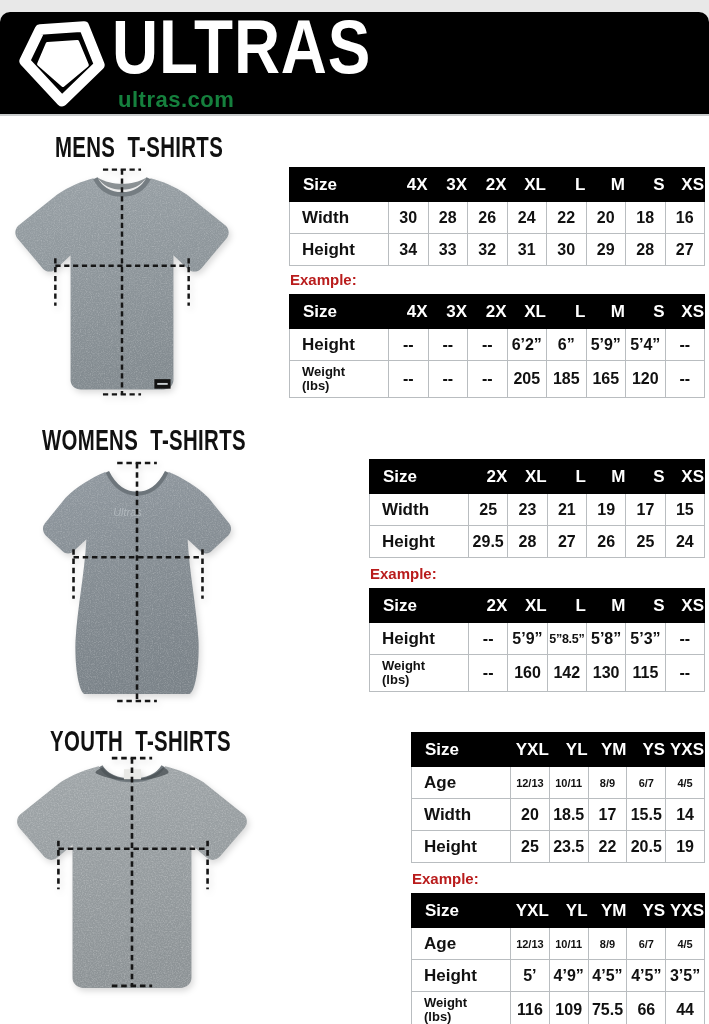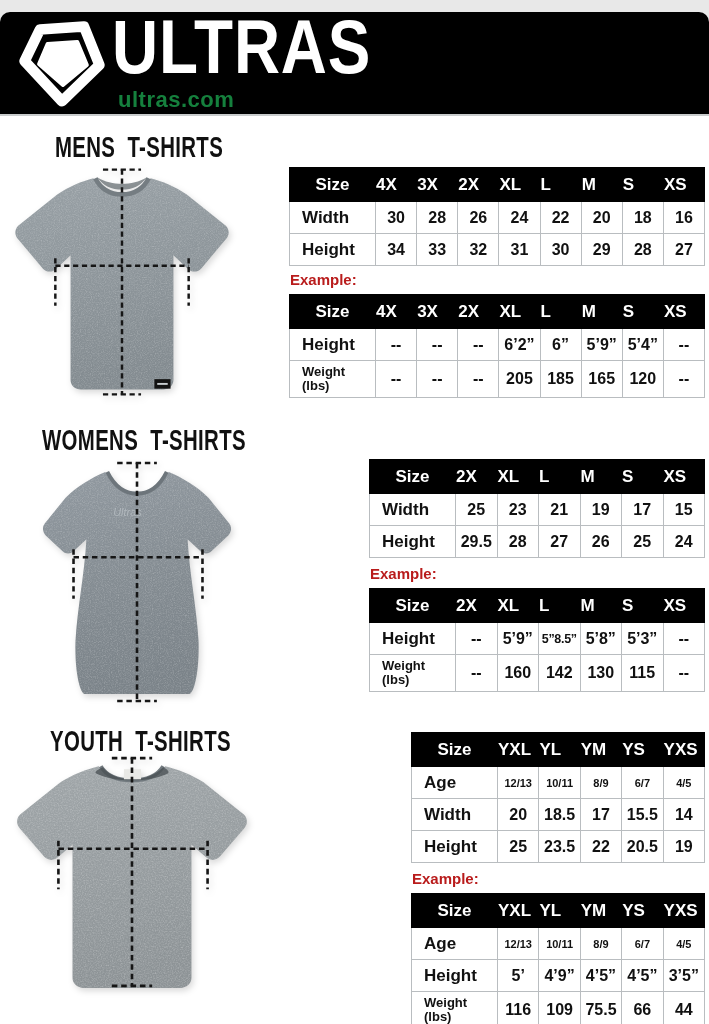--- a/index.html
+++ b/index.html
@@ -18,22 +18,22 @@
   .domain { position:absolute; left:118px; top:75px; font-size:22px; font-weight:bold;
             color:#15803d; letter-spacing:0.5px; }
   
   .sec-title { position:absolute; margin:0; font-size:30px; font-weight:bold; color:#111;
                line-height:1; white-space:nowrap; letter-spacing:0.5px; word-spacing:9px;
                transform:scaleX(0.68); transform-origin:left top; }
   
   .size-table { position:absolute; border-collapse:collapse; table-layout:fixed;
                 background:#fff; }
   .size-table th { background:#000; color:#fff; font-size:17px; font-weight:bold;
-                   height:33px; border:1px solid #000; text-align:left; padding:0; }
-  .size-table th:first-child { width:85px; text-align:center; }
+                   height:33px; border:1px solid #000; text-align:right; padding:0; }
+  .size-table th:first-child { width:85px; text-align:left; padding-left:13px; }
   .size-table td { border:1px solid #b9bdc0; font-size:16px; font-weight:bold;
                    text-align:center; height:31px; padding:0; color:#111; }
   .size-table td.row-label { text-align:left; padding-left:12px; font-size:17px; }
   .size-table td.label-small { font-size:13px; line-height:1.1; padding-right:16px; height:36px; }
   .size-table td.sm { font-size:11px; }
   .size-table td.tight { font-size:12.5px; letter-spacing:-0.3px; }
   .ex-label { position:absolute; font-weight:bold; font-size:15px; color:#b91c1c; }
   
   .shirt-svg { position:absolute; filter:drop-shadow(2px 3px 3px rgba(0,0,0,0.15)); }
   .m-shirt { left:2px;  top:148px; width:240px; height:244px; }

